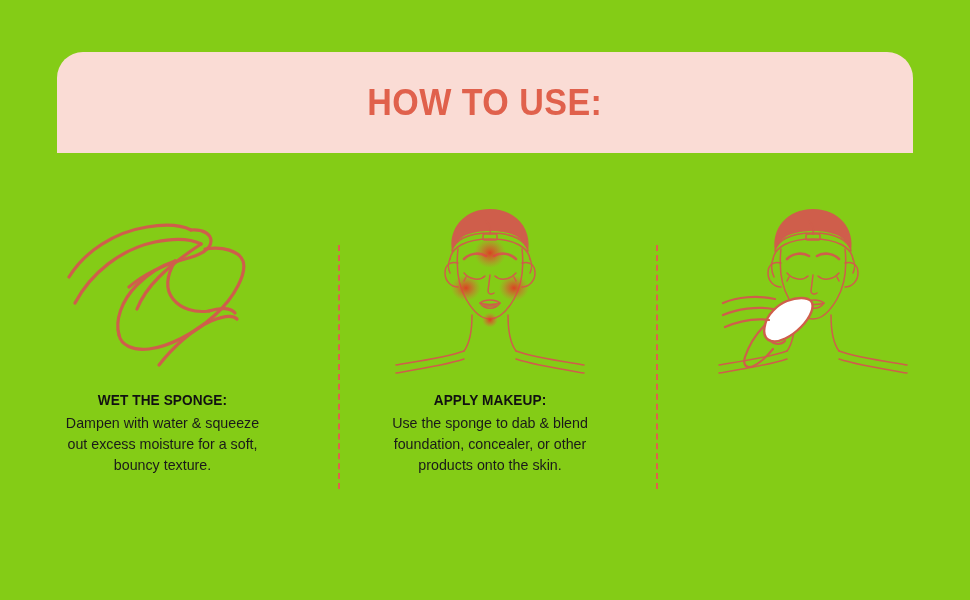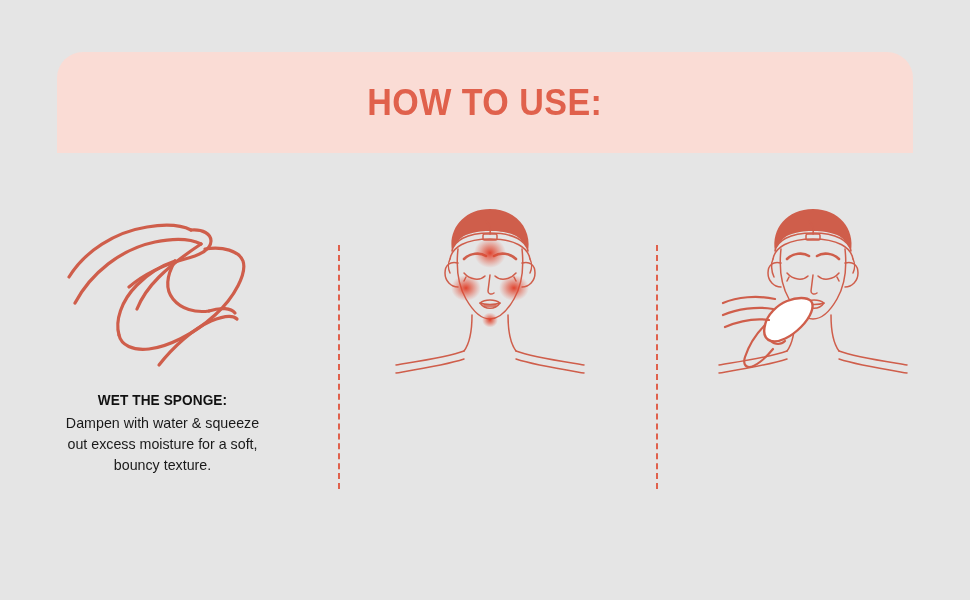--- a/index.html
+++ b/index.html
@@ -12,21 +12,21 @@
     background: #ffffff;
     font-family: "Liberation Sans", sans-serif;
     overflow: hidden;
     position: relative;
   }
 
   .page {
     position: relative;
     width: 970px;
     height: 600px;
-    background: #e5e5e5;
+    background: #84cc16;
   }
 
   
   .banner {
     position: absolute;
     left: 57px;
     top: 52px;
     width: 856px;
     height: 101px;
     background: #FADCD5;
@@ -220,20 +220,28 @@
             <rect x="93" y="41" width="14" height="6" rx="1.5"></rect>
             <path d="M96,28 C100,32 101,37 100,41"></path>
           </g>
 
           <ellipse cx="100" cy="60" rx="16" ry="15" fill="url(#dab)"></ellipse>
           <ellipse cx="76" cy="95" rx="15" ry="13" fill="url(#dab)"></ellipse>
           <ellipse cx="124" cy="95" rx="15" ry="13" fill="url(#dab)"></ellipse>
           <ellipse cx="100" cy="127" rx="8" ry="7.5" fill="url(#dab)"></ellipse>
         </svg>
       </div>
+      <div class="caption">
+        <div class="cap-title">APPLY MAKEUP:</div>
+        <div class="cap-body">
+          <span>Use the sponge to dab &amp; blend</span>
+          <span>foundation, concealer, or other</span>
+          <span>products onto the skin.</span>
+        </div>
+      </div>
     </div>
 
     <div class="col col-3">
       <div class="art">
         <svg width="200" height="195" viewBox="0 0 200 195">
           <g fill="none" stroke="#CF5E4B" stroke-width="1.5" stroke-linecap="round" stroke-linejoin="round">
 
             <path d="M82,122 C82,138 80,150 74,158"></path>
             <path d="M118,122 C118,138 120,150 126,158"></path>
 

